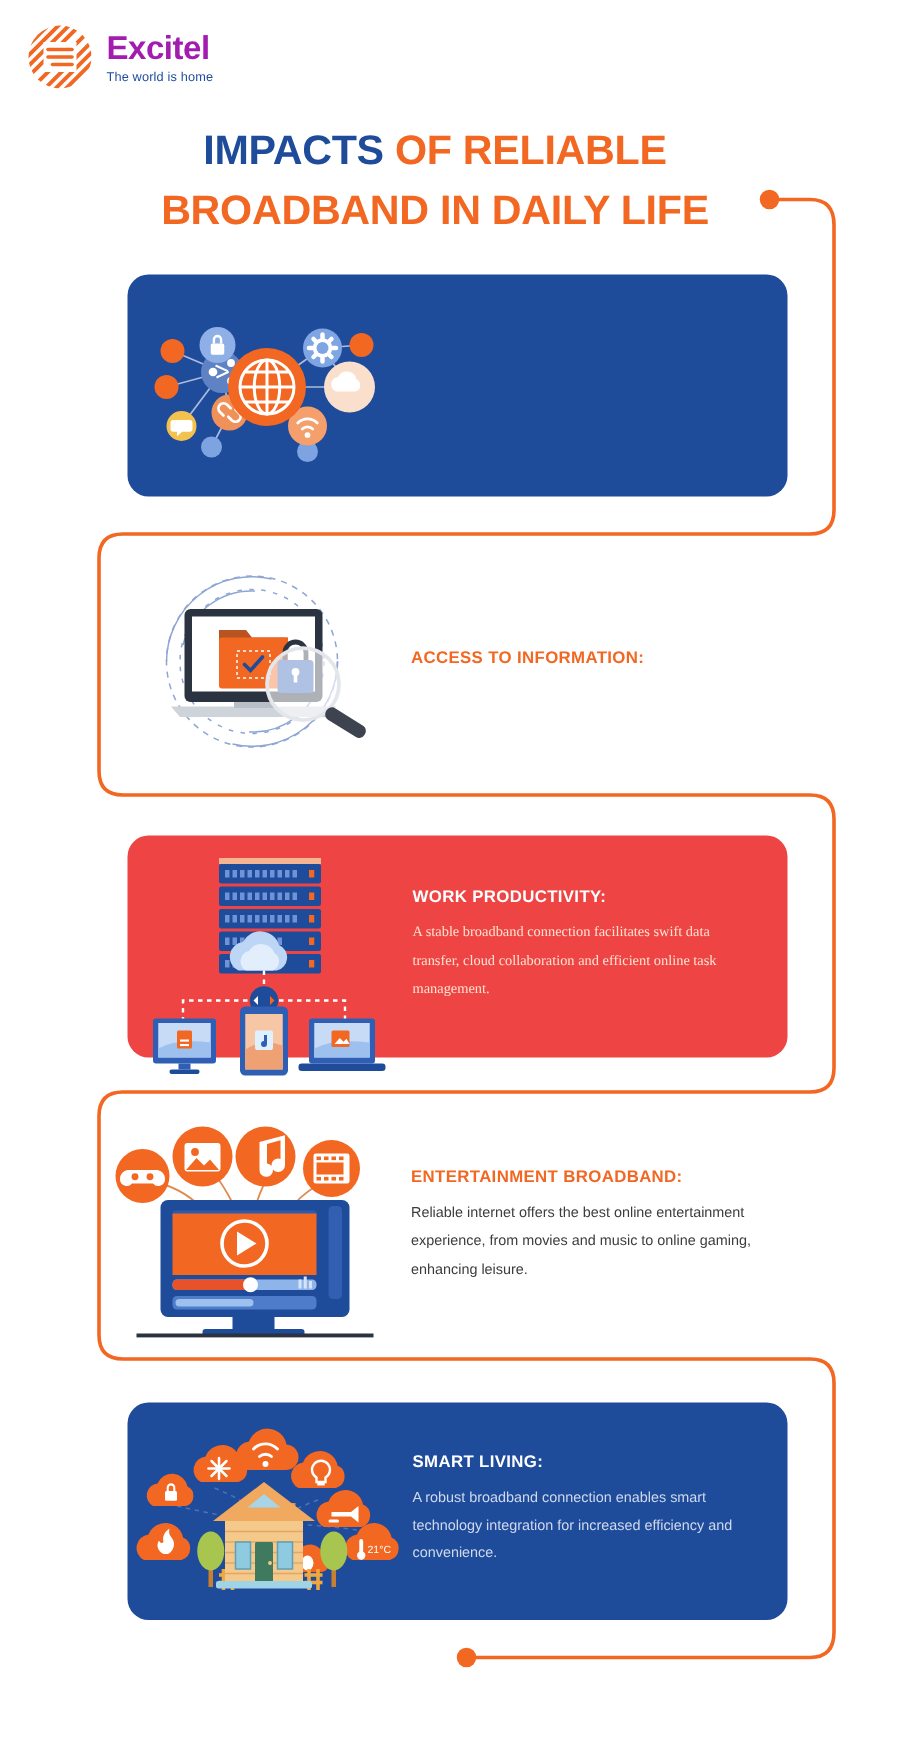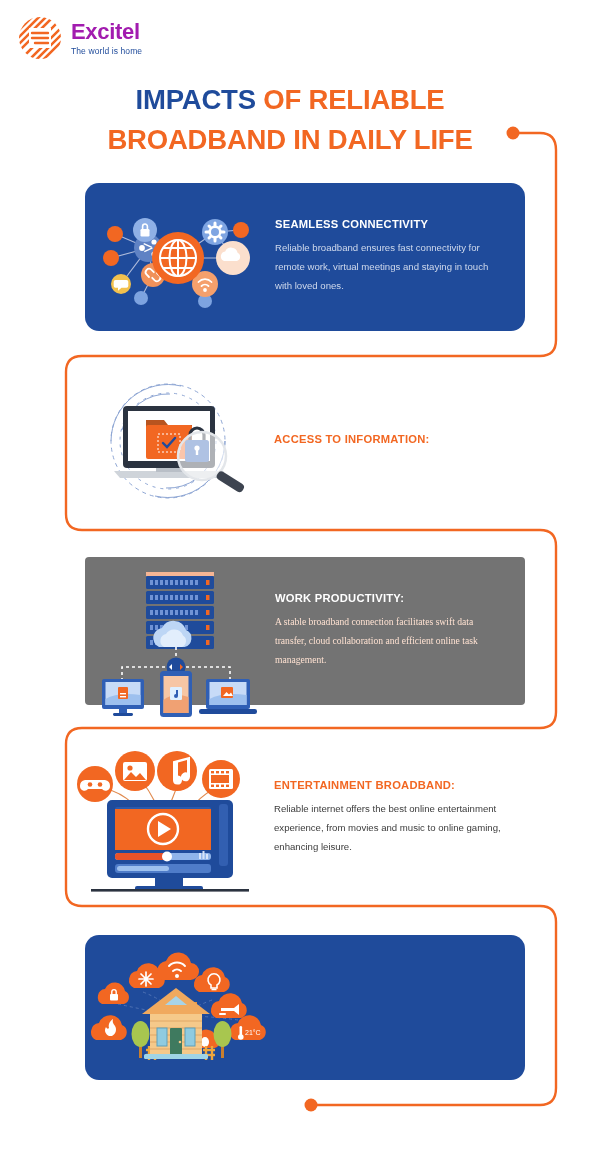--- a/index.html
+++ b/index.html
@@ -23,21 +23,21 @@
     font-size: 27.5px; font-weight: bold; line-height: 1.45; letter-spacing: -0.2px; text-align: center; }
   .t-blue { color: #1f4b9b; }
   .t-orange { color: #f26722; }
 
   
   .connector { position: absolute; left: 0; top: 0; width: 600px; height: 1160px; pointer-events: none; }
 
   
   .card { position: absolute; display: flex; align-items: center; }
   .card.blue  { background: #1f4b9b; border-radius: 14px; }
-  .card.orange{ background: #737373; border-radius: 4px; }
+  .card.orange{ background: #ef4444; border-radius: 14px; }
   .card.plain { background: transparent; }
 
   .card-art { flex: 0 0 190px; height: 100%; display: flex; align-items: center; justify-content: center; }
   .card-body { flex: 1; padding-right: 24px; }
   .card-h { font-size: 11.2px; font-weight: bold; letter-spacing: 0.25px; margin-bottom: 9px; }
   .card-p { font-size: 9.6px; line-height: 1.95; }
 
   .blue  .card-h { color: #ffffff; }
   .blue  .card-p { color: #cfd9ec; }
   .orange .card-h { color: #ffffff; }
@@ -186,24 +186,20 @@
         <g fill="none" stroke="#fff" stroke-width="2">
           <circle cx="85" cy="58" r="18"></circle>
           <line x1="67" y1="58" x2="103" y2="58"></line>
           <line x1="85" y1="40" x2="85" y2="76"></line>
           <ellipse cx="85" cy="58" rx="8.5" ry="18"></ellipse>
           <path d="M70 48 h30"></path>
             <path d="M70 68 h30"></path>
           </g>
       </svg>
     </div>
-    <div class="card-body">
-      <div class="card-h">SEAMLESS CONNECTIVITY</div>
-      <div class="card-p">Reliable broadband ensures fast connectivity for remote work, virtual meetings and staying in touch with loved ones.</div>
-    </div>
   </div>
 
   <div class="card plain" style="left:66px; top:362px; width:478px; height:162px;">
     <div class="card-art" style="flex:0 0 208px;">
       <svg width="185" height="130" viewBox="0 0 185 130">
         <g fill="none" stroke="#8ea6d4" stroke-width="1">
           <circle cx="90" cy="63" r="57" stroke-dasharray="4 4"></circle>
           <path d="M33 63 a57 57 0 0 1 70 -55"></path>
           <path d="M147 63 a57 57 0 0 1 -70 55"></path>
           <circle cx="90" cy="63" r="48" stroke-dasharray="3 5"></circle>
@@ -533,15 +529,19 @@
             </g>
           <path d="M88 48 l11 9 h-22 z" fill="#a8d4e8"></path>
           <rect x="69" y="80" width="10" height="18" fill="#8fcbe0" stroke="#5f9fb8" stroke-width="1"></rect>
           <rect x="97" y="80" width="10" height="18" fill="#8fcbe0" stroke="#5f9fb8" stroke-width="1"></rect>
           <rect x="82" y="80" width="12" height="28" rx="1" fill="#3f7a5f"></rect>
           <circle cx="92" cy="94" r="1.3" fill="#f5c98a"></circle>
           <rect x="56" y="106" width="64" height="5" rx="1.5" fill="#9fd4e6"></rect>
         </g>
       </svg>
     </div>
+    <div class="card-body">
+      <div class="card-h">SMART LIVING:</div>
+      <div class="card-p">A robust broadband connection enables smart technology integration for increased efficiency and convenience.</div>
+    </div>
   </div>
 
 </div>
 
 </body></html>

